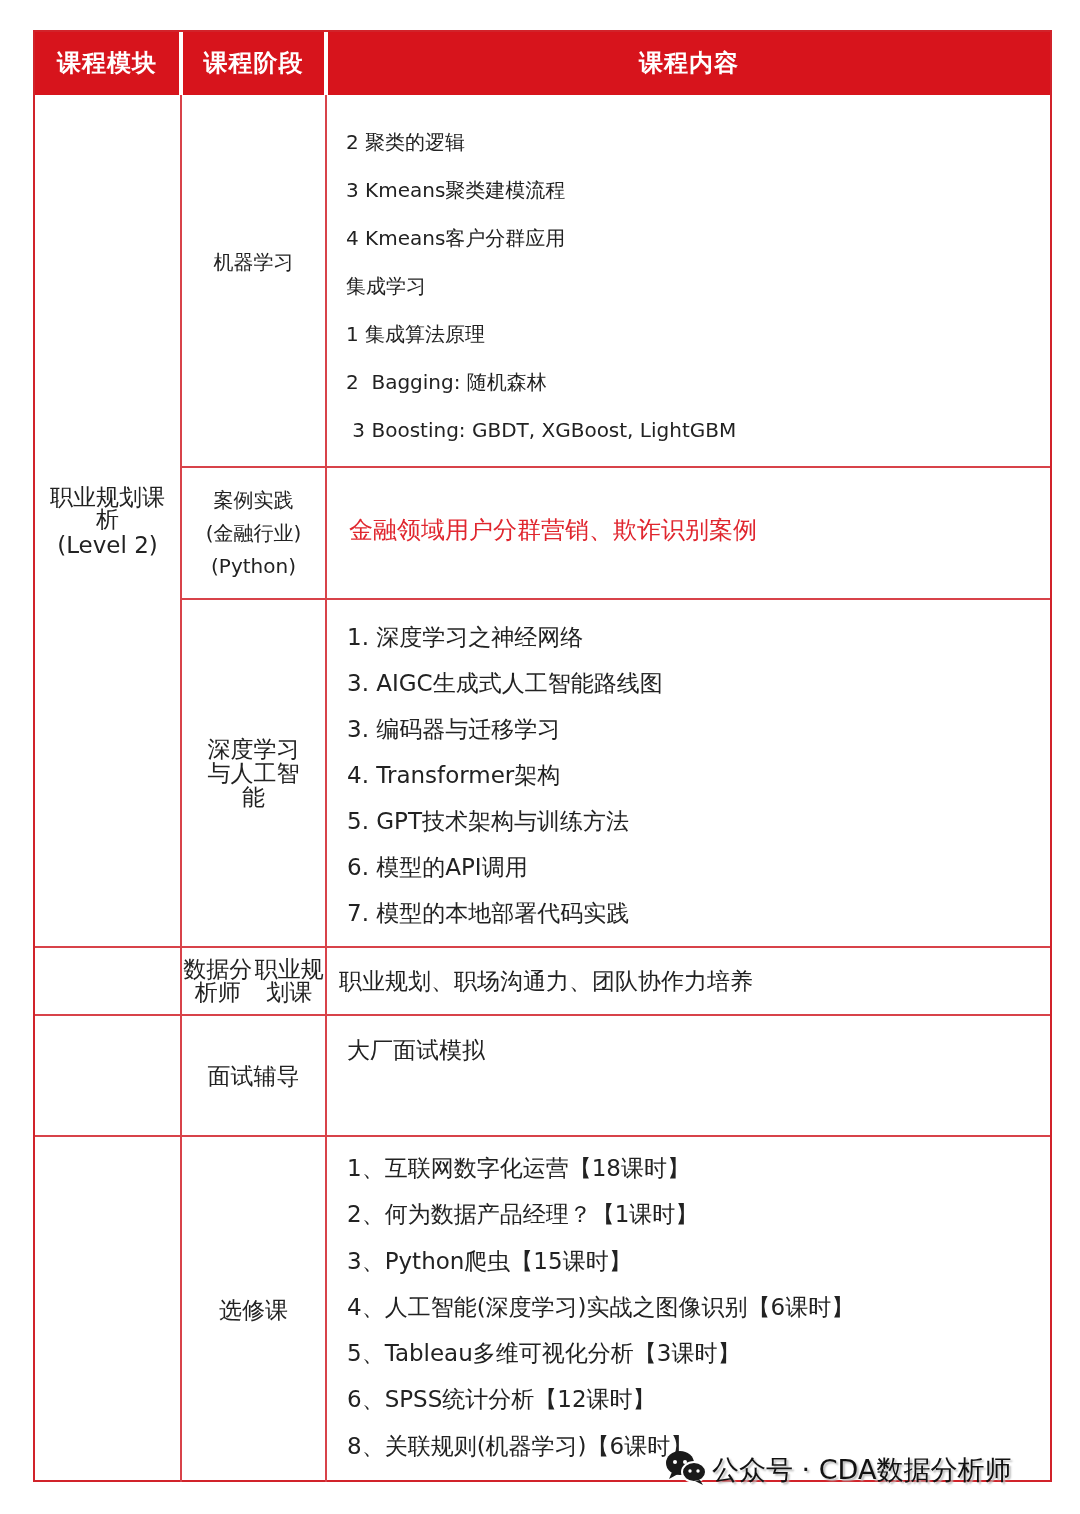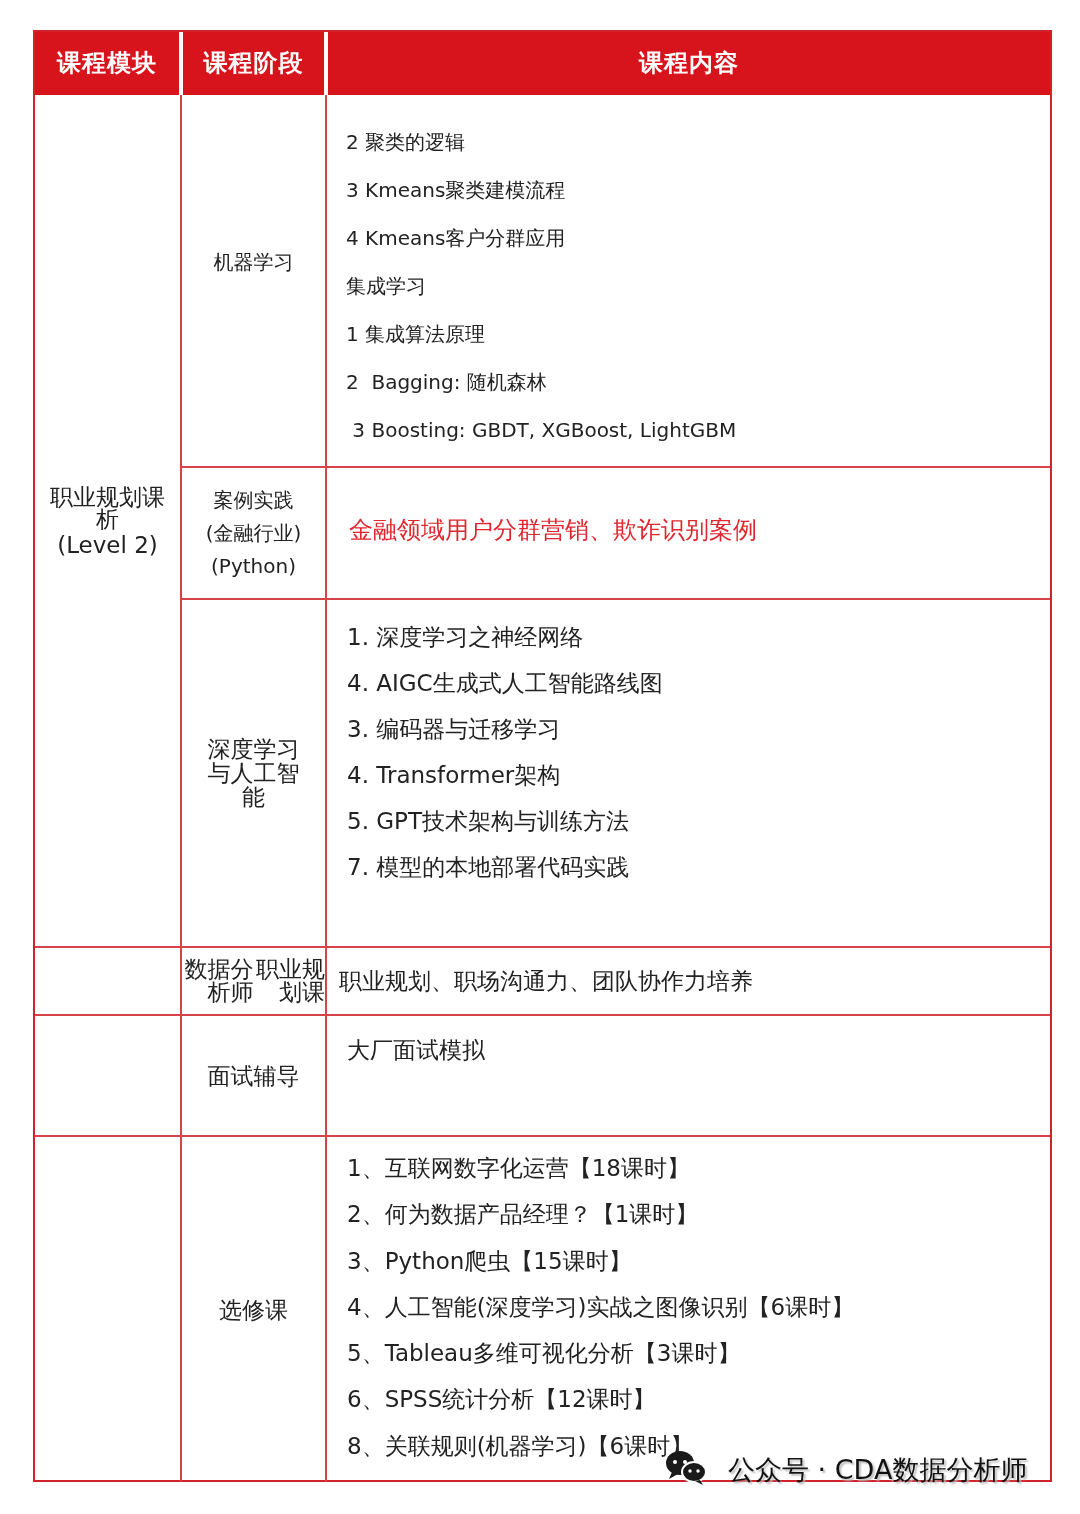--- a/index.html
+++ b/index.html
@@ -15,32 +15,32 @@
     .cell { position: absolute; box-sizing: border-box; }
     .vline { position: absolute; width: 2px; background: #d8434a; }
     .hline { position: absolute; height: 2px; background: #d8434a; }
     .header-bg { position: absolute; left: 0; top: 0; width: 1015px; height: 63px; background: #d7141c; }
     .hsep { position: absolute; top: 0; width: 4px; height: 63px; background: #ffffff; }
     .htext {
       position: absolute; top: 0; height: 63px; line-height: 63px; text-align: center;
       color: #ffffff; font-weight: bold; font-size: 24px; letter-spacing: 1px;
     }
     .center-text {
-      display: flex; align-items: center; justify-content: center; text-align: right;
+      display: flex; align-items: center; justify-content: center; text-align: center;
       font-size: 22px; line-height: 24px; color: #222; border-radius: 11px;
     }
     .list { position: absolute; margin: 0; padding: 0; list-style: none; }
     .list li { white-space: nowrap; }
     .ml li { font-size: 20px; height: 48px; line-height: 48px; }
     .dl li { font-size: 23px; height: 46px; line-height: 46px; }
     .el li { font-size: 23px; height: 46.3px; line-height: 46.3px; }
     .red-text { color: #e0262e; font-size: 24px; }
     .watermark {
       position: absolute; left: 664px; top: 1448px; height: 44px;
-      display: flex; align-items: center; gap: 20px;
+      display: flex; align-items: center; gap: 4px;
       font-size: 27px; color: #111; text-shadow: 2px 2px 2px #bbbbbb;
     }
   </style>
 </head>
 <body>
 
 <div class="tbl">
 
   <div class="header-bg"></div>
   <div class="hsep" style="left:144px;"></div>
@@ -85,24 +85,25 @@
   </div>
   <div class="cell red-text" style="left:314px; top:482px;">金融领域用户分群营销、欺诈识别案例</div>
 
   <div class="cell center-text" style="left:147px; top:568px; width:143px; height:346px; flex-direction:column; font-size:23px; line-height:24px;">
     <span>深度学习</span>
     <span>与人工智</span>
     <span>能</span>
   </div>
   <ul class="list dl" style="left:312px; top:582px;">
     <li>1. 深度学习之神经网络</li>
-    <li>4. AIGC生成式人工智能路线图</li>
+    <li>3. AIGC生成式人工智能路线图</li>
     <li>3. 编码器与迁移学习</li>
     <li>4. Transformer架构</li>
     <li>5. GPT技术架构与训练方法</li>
+    <li>6. 模型的API调用</li>
     <li>7. 模型的本地部署代码实践</li>
   </ul>
 
   <div class="cell center-text" style="left:147px; top:916px; width:143px; height:66px; flex-direction:row; font-size:23px; line-height:23px;">
     <span>数据分析师</span>
     <span>职业规划课</span>
   </div>
   <div class="cell" style="left:304px; top:916px; height:66px; line-height:66px; font-size:23px;">职业规划、职场沟通力、团队协作力培养</div>
 
   <div class="cell center-text" style="left:147px; top:984px; width:143px; height:119px; font-size:23px;">

